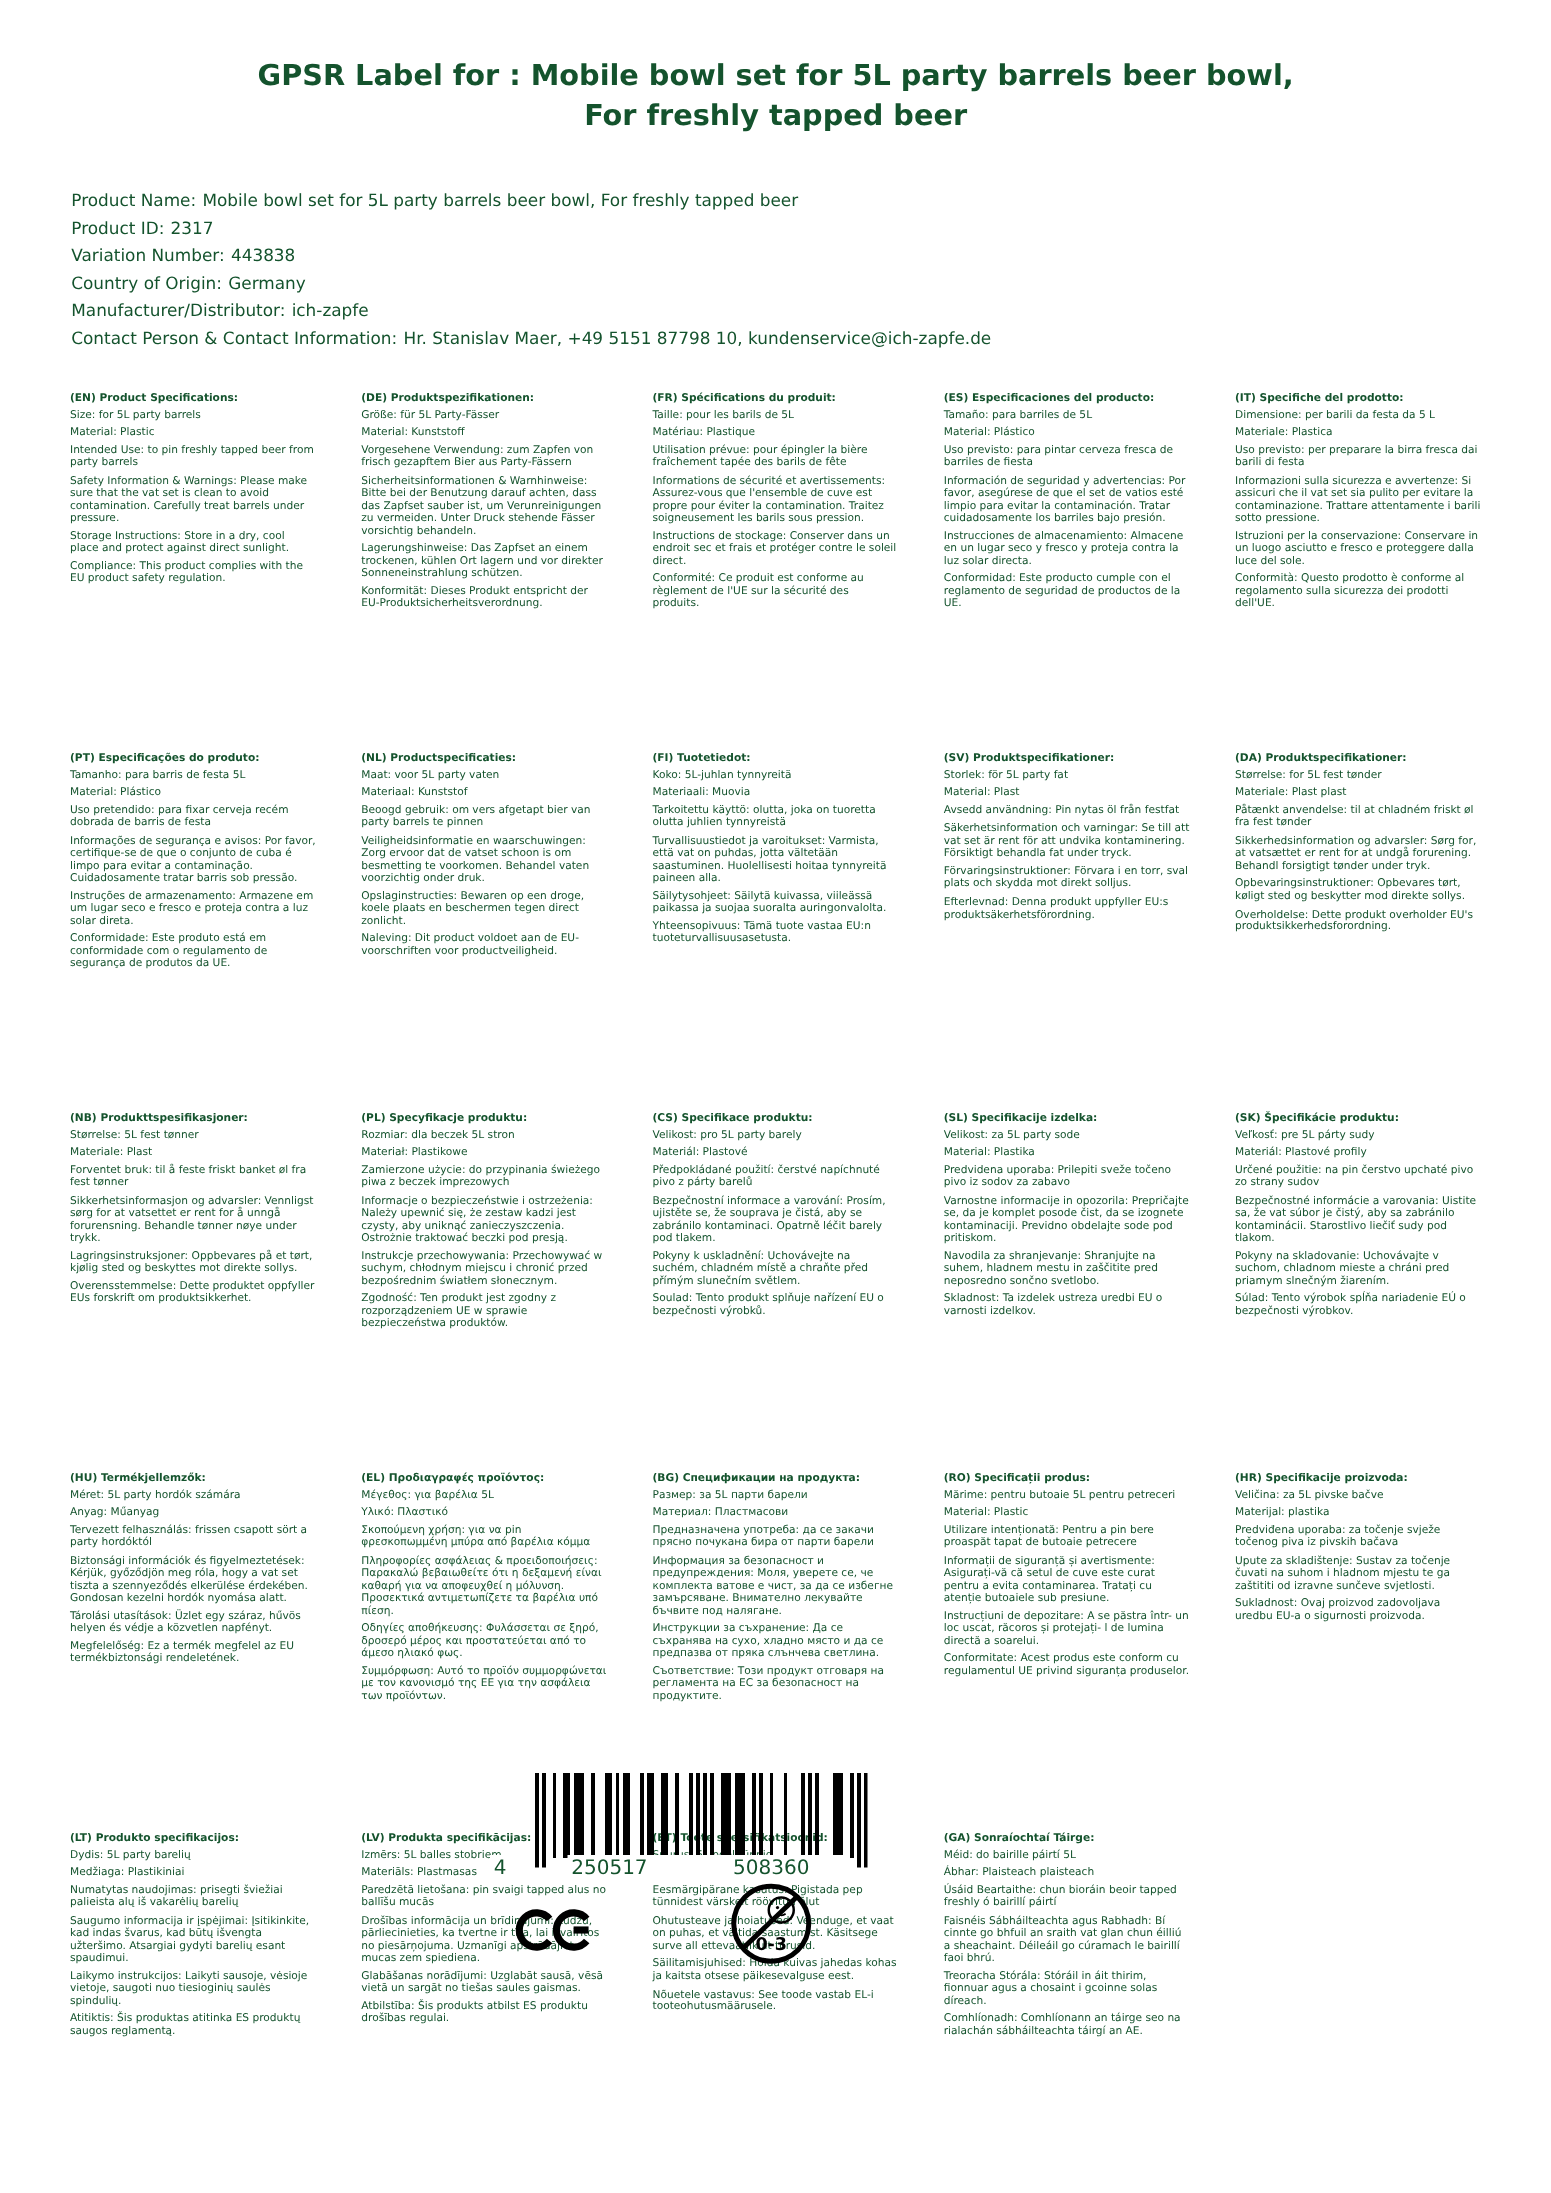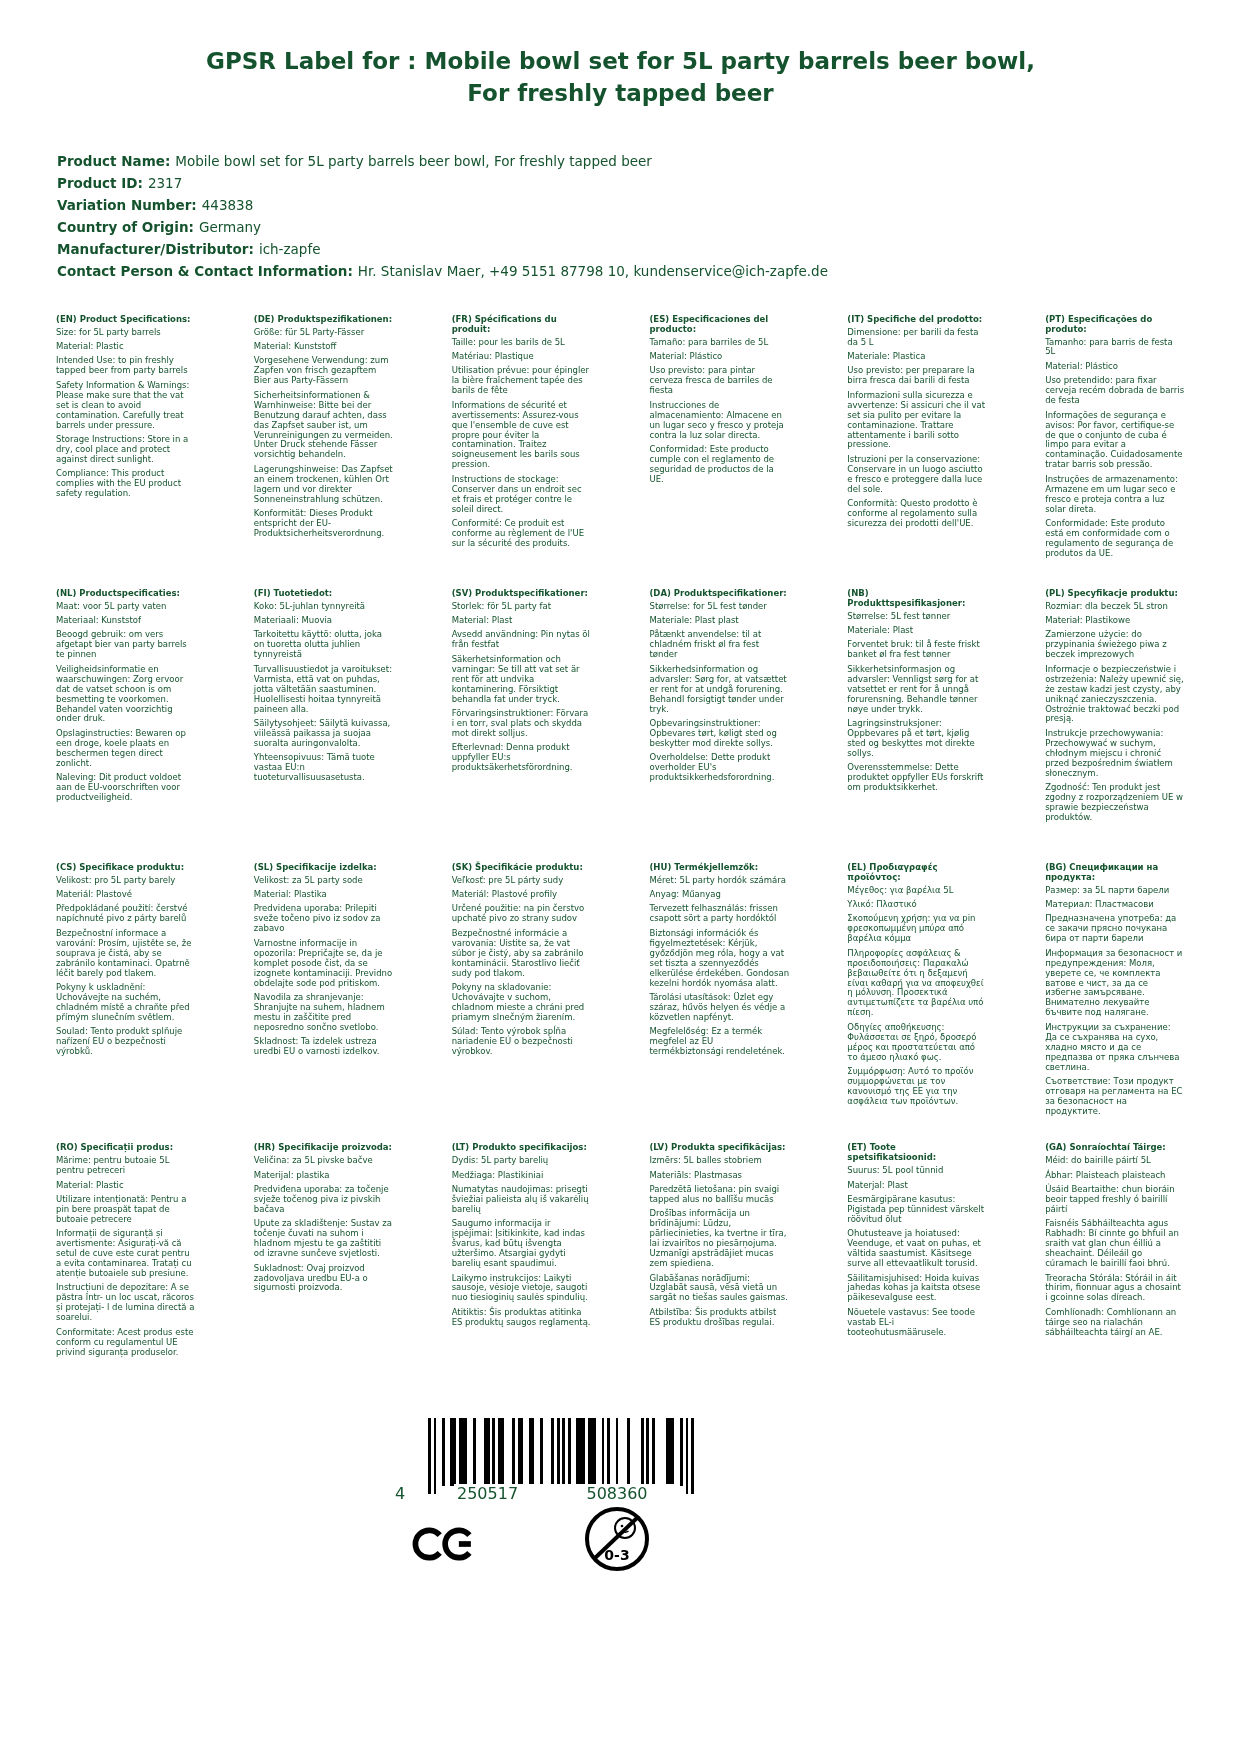--- a/index.html
+++ b/index.html
@@ -17,30 +17,31 @@
     font-size:23px;
     font-weight:bold;
     line-height:1.38;
   }
   .product-info {
     margin:42px 0 0 57px;
     font-size:13.5px;
     line-height:1.62;
   }
   .info-line { white-space:normal; max-width:1100px; }
-  .info-label { font-weight:bold; }
+  .info-label { font-weight:normal; }
   .info-value { margin-left:5px; }
   .specs-grid {
     display:grid;
-    grid-template-columns:repeat(6,1fr);
+    grid-template-columns:repeat(5,1fr);
     column-gap:58px;
     row-gap:22px;
     grid-auto-rows:minmax(252px,auto);
     align-items:start;
     margin:32px 56px 0 56px;
+    gap:36px;
   }
   .spec { font-size:8.5px; line-height:1.17; }
   .spec-head {
     font-weight:bold;
     margin:0 0 3px 0;
   }
   .spec-p { margin:0 0 4.5px 0; }
   
   .barcode-wrap {
     position:absolute;
@@ -119,20 +120,21 @@
         <p class="spec-p">Utilisation prévue: pour épingler la bière fraîchement tapée des barils de fête</p>
         <p class="spec-p">Informations de sécurité et avertissements: Assurez-vous que l'ensemble de cuve est propre pour éviter la contamination. Traitez soigneusement les barils sous pression.</p>
         <p class="spec-p">Instructions de stockage: Conserver dans un endroit sec et frais et protéger contre le soleil direct.</p>
         <p class="spec-p">Conformité: Ce produit est conforme au règlement de l'UE sur la sécurité des produits.</p>
       </div>
       <div class="spec">
         <div class="spec-head">(ES) Especificaciones del producto:</div>
         <p class="spec-p">Tamaño: para barriles de 5L</p>
         <p class="spec-p">Material: Plástico</p>
         <p class="spec-p">Uso previsto: para pintar cerveza fresca de barriles de fiesta</p>
+        <p class="spec-p">Información de seguridad y advertencias: Por favor, asegúrese de que el set de vatios esté limpio para evitar la contaminación. Tratar cuidadosamente los barriles bajo presión.</p>
         <p class="spec-p">Instrucciones de almacenamiento: Almacene en un lugar seco y fresco y proteja contra la luz solar directa.</p>
         <p class="spec-p">Conformidad: Este producto cumple con el reglamento de seguridad de productos de la UE.</p>
       </div>
       <div class="spec">
         <div class="spec-head">(IT) Specifiche del prodotto:</div>
         <p class="spec-p">Dimensione: per barili da festa da 5 L</p>
         <p class="spec-p">Materiale: Plastica</p>
         <p class="spec-p">Uso previsto: per preparare la birra fresca dai barili di festa</p>
         <p class="spec-p">Informazioni sulla sicurezza e avvertenze: Si assicuri che il vat set sia pulito per evitare la contaminazione. Trattare attentamente i barili sotto pressione.</p>
         <p class="spec-p">Istruzioni per la conservazione: Conservare in un luogo asciutto e fresco e proteggere dalla luce del sole.</p>

